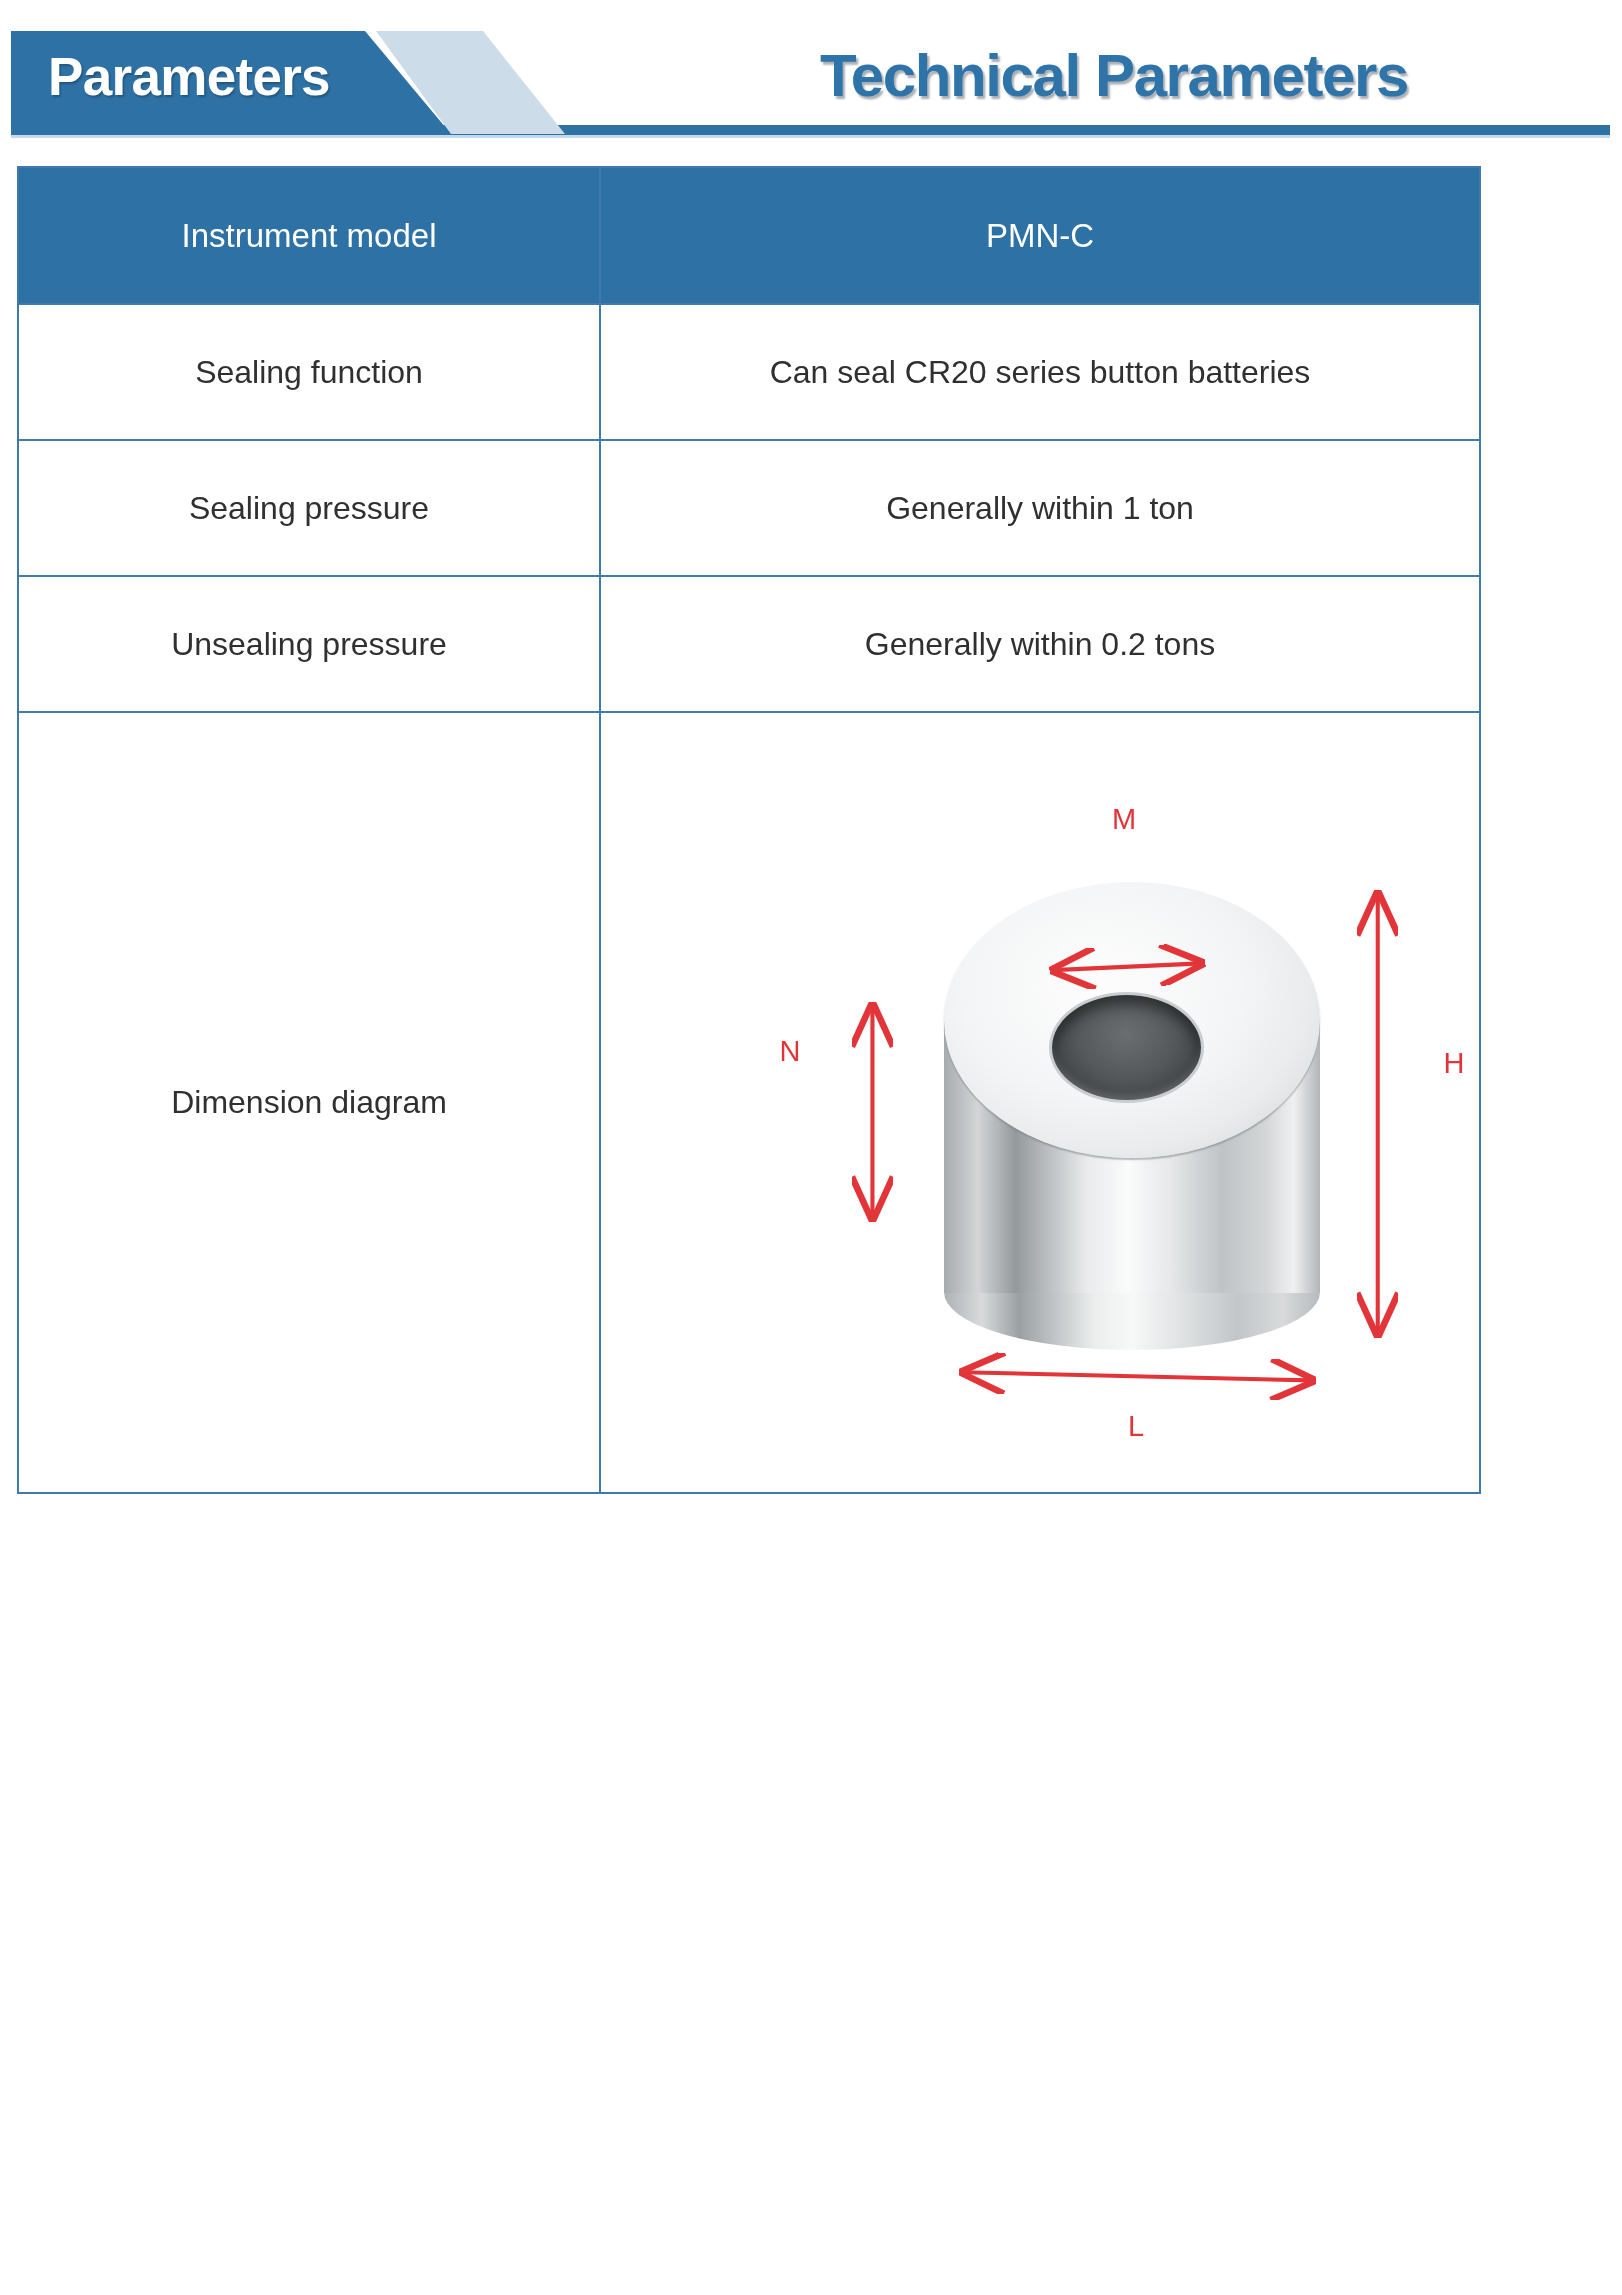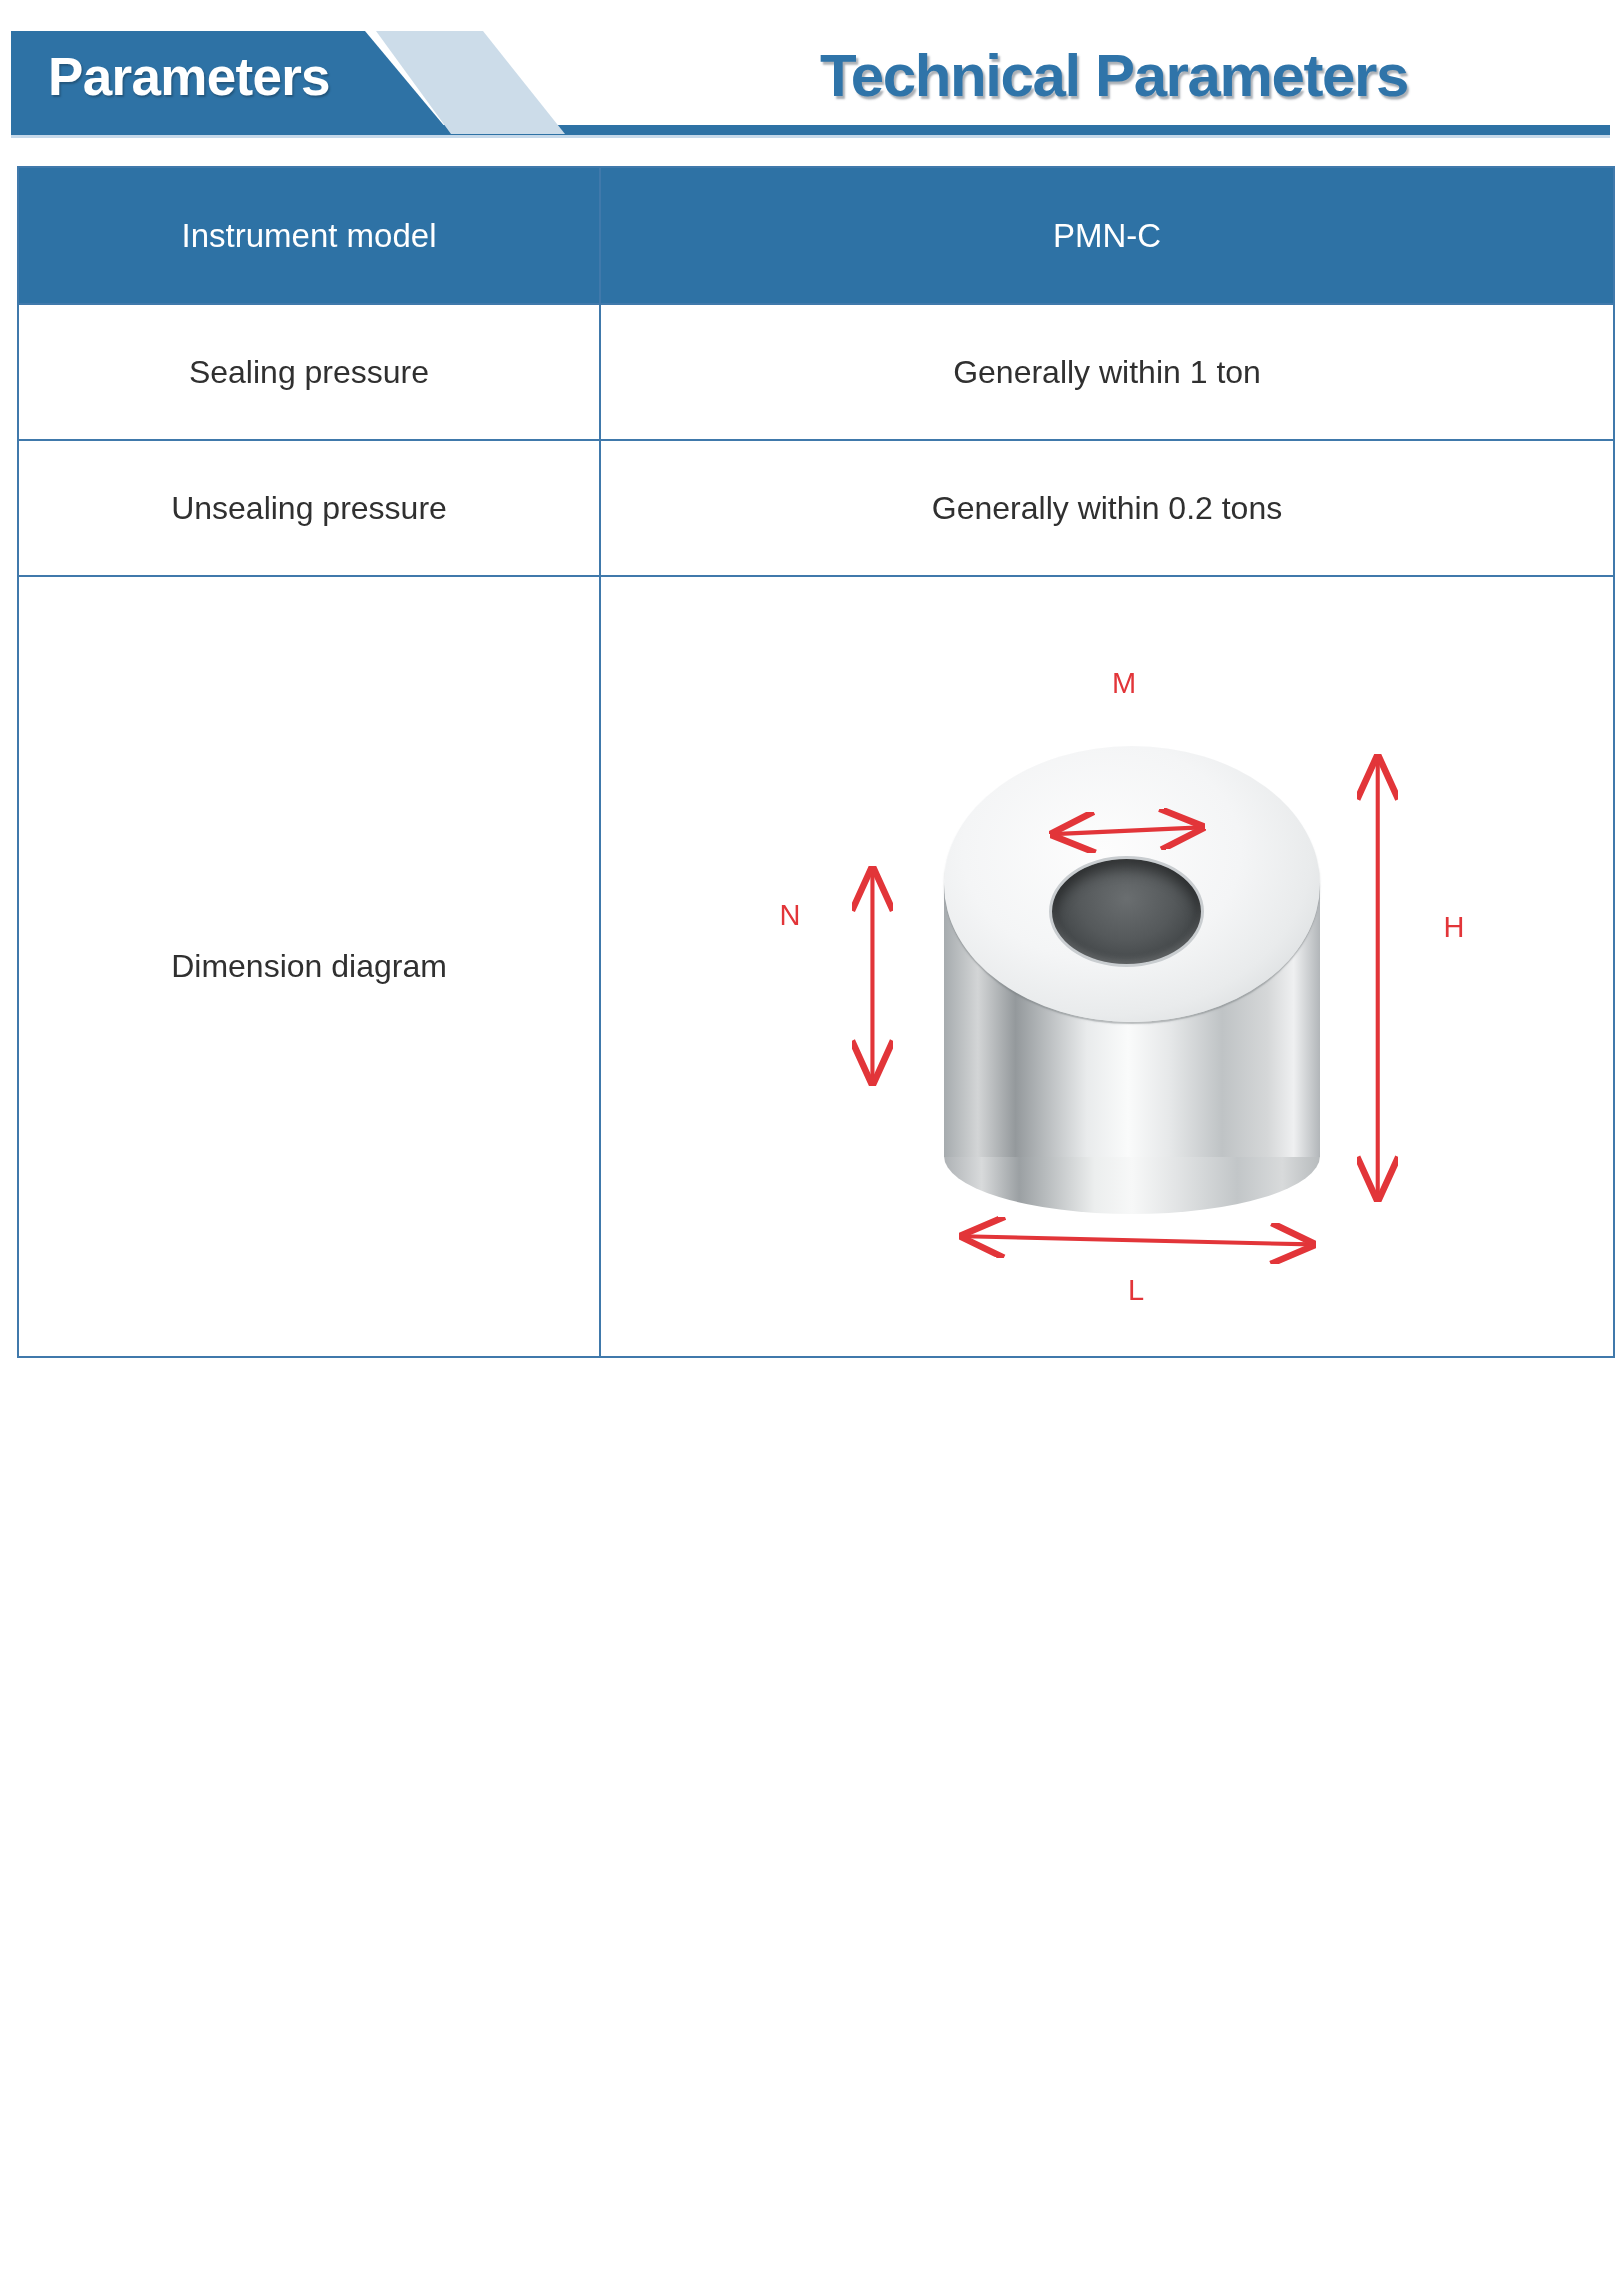--- a/index.html
+++ b/index.html
@@ -51,21 +51,21 @@
     display:flex;align-items:center;justify-content:center;
     color:var(--title_blue);
     font-size:60px;font-weight:bold;letter-spacing:-1.4px;
     text-shadow:2.1px 3.4px 2.1px rgba(100,110,120,0.55);
     white-space:nowrap;
   }
 
   
   table.params{
     position:absolute;left:17px;top:166px;
-    width:1598px;
+    width:1464px;
     border-collapse:collapse;
     table-layout:fixed;
   }
   table.params td{
     border:2.1px solid var(--border_blue);
     text-align:center;vertical-align:middle;
     font-size:32px;color:var(--text_dark);
     font-weight:400;
   }
   table.params col.c1{width:582px;}
@@ -133,20 +133,24 @@
     <colgroup>
         <col class="c1">
         <col class="c2">
       </colgroup>
     <tbody>
         <tr class="head">
       <td>Instrument model</td>
       <td>PMN-C</td>
     </tr>
     <tr class="body-row">
+      <td>Sealing function</td>
+      <td>Can seal CR20 series button batteries</td>
+    </tr>
+    <tr class="body-row">
       <td>Sealing pressure</td>
       <td>Generally within 1 ton</td>
     </tr>
     <tr class="body-row">
       <td>Unsealing pressure</td>
       <td>Generally within 0.2 tons</td>
     </tr>
     <tr class="diagram-row">
       <td>Dimension diagram</td>
       <td class="diagram-cell">

